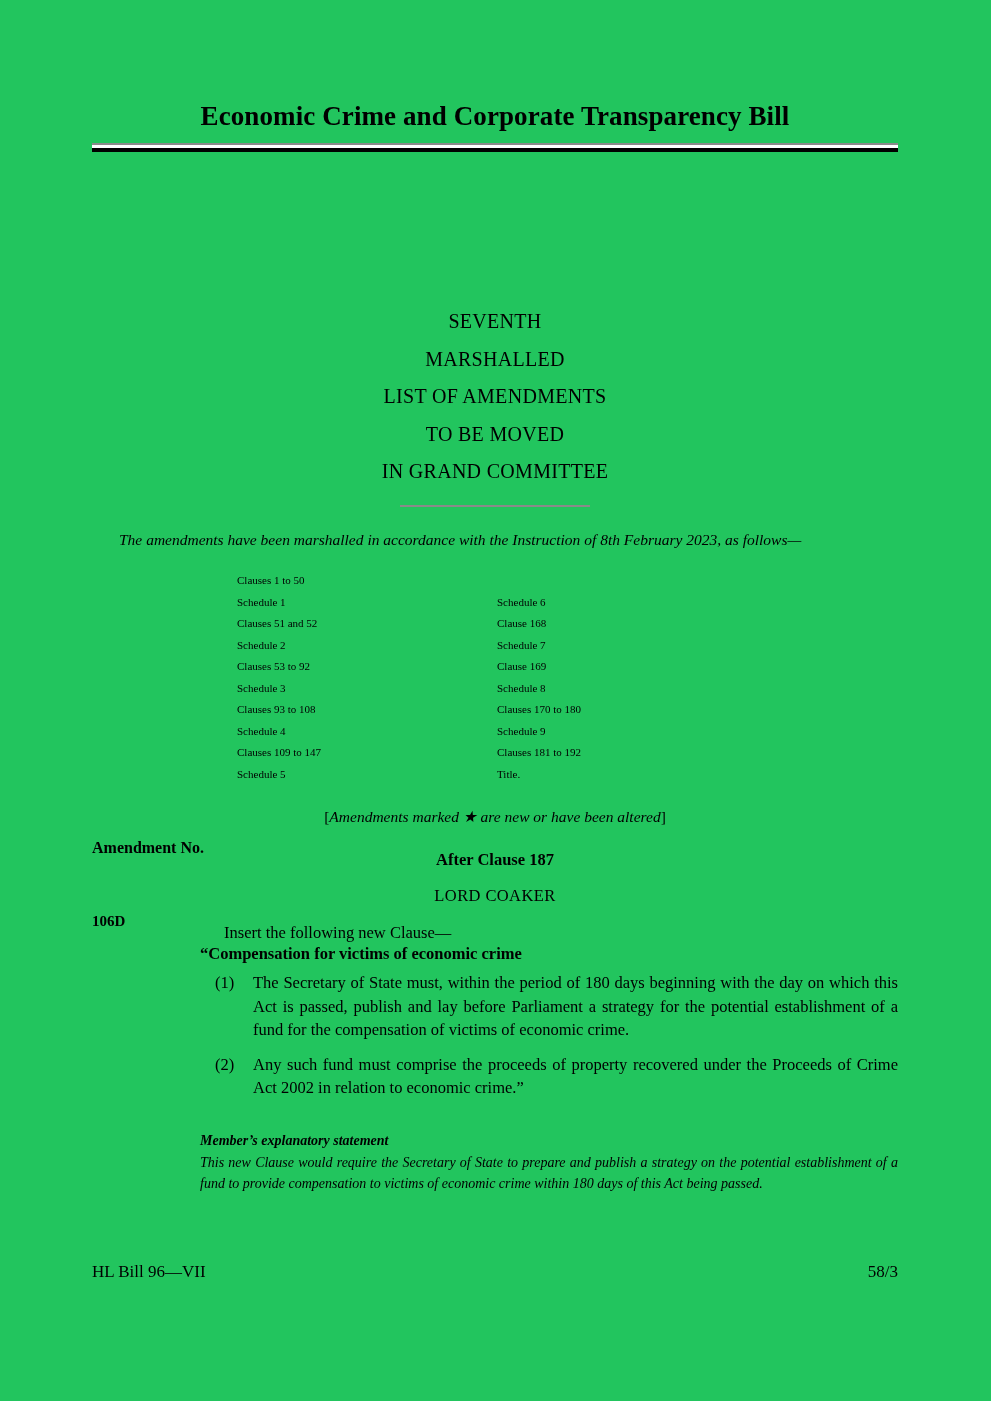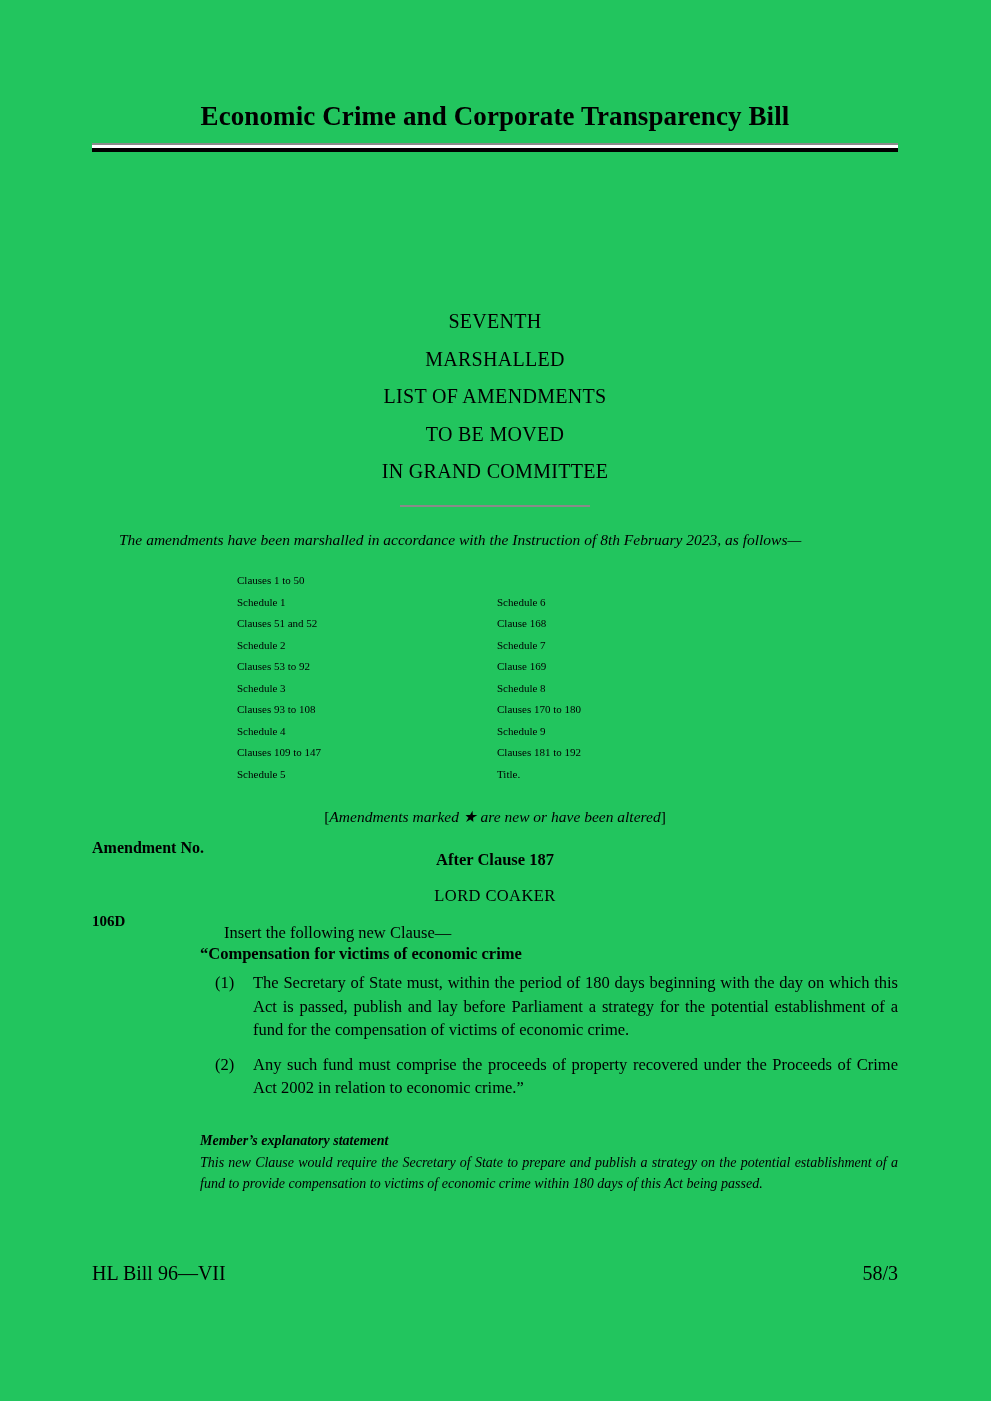--- a/index.html
+++ b/index.html
@@ -206,21 +206,21 @@
     text-align: justify;
   }
   
   .footer {
     position: absolute;
     left: 92px;
     top: 1262px;
     width: 806px;
     display: flex;
     justify-content: space-between;
-    font-size: 20px;
+    font-size: 17px;
   }
 </style>
 </head>
 <body>
 
 <div class="page">
 
   <div class="doc-title">Economic Crime and Corporate Transparency Bill</div>
 
   <div class="title-rule" style="top:143px;">

